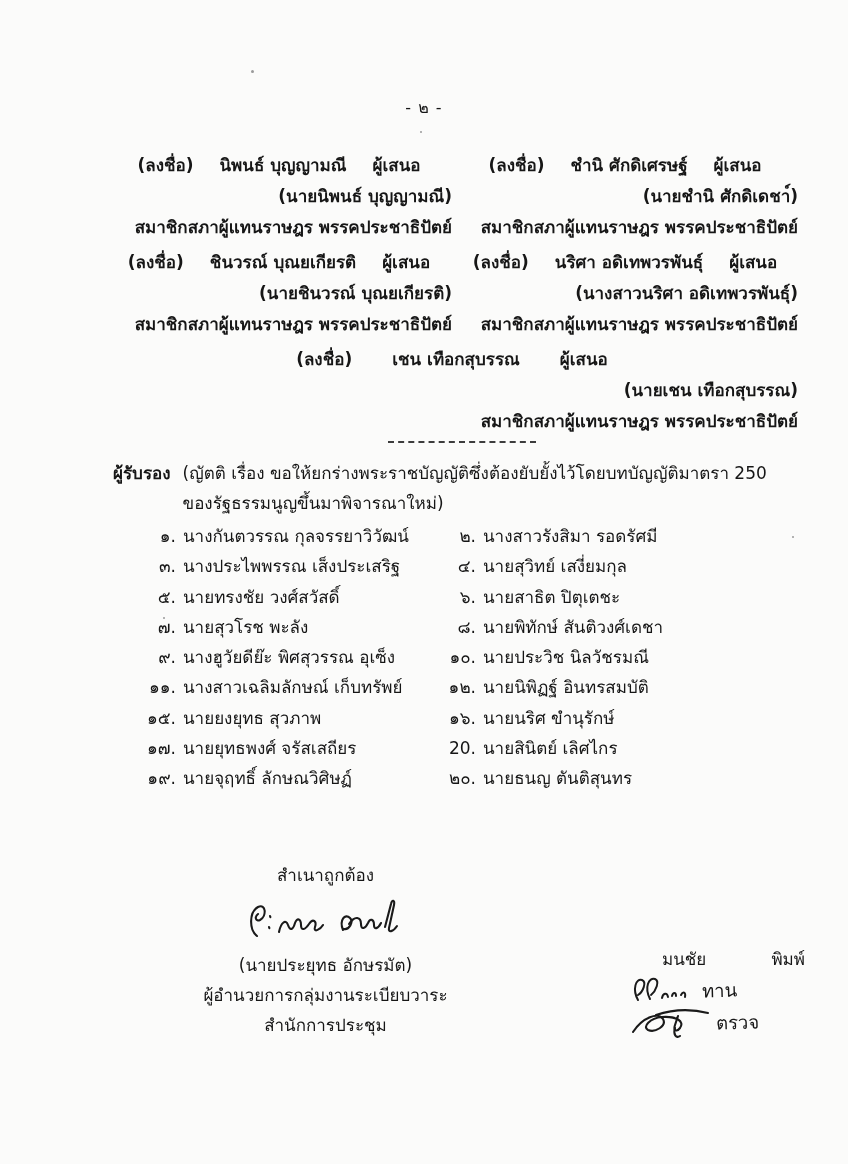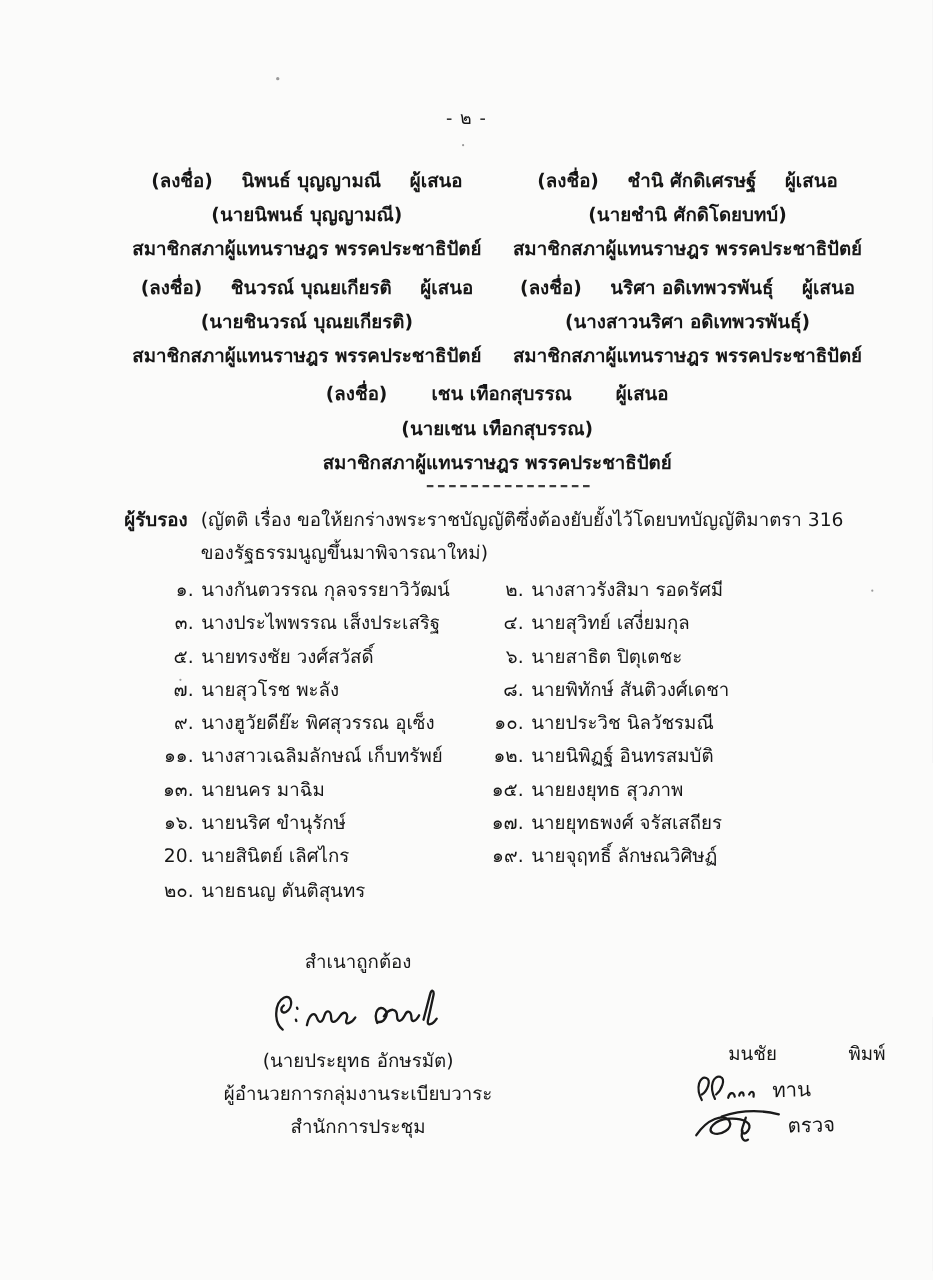--- a/index.html
+++ b/index.html
@@ -20,21 +20,21 @@
     position: absolute; top: 95px; left: 0; width: 100%;
     text-align: center; letter-spacing: 1px; font-size: 16px;
   }
   
   .sig-area { position: absolute; top: 150px; left: 106px; width: 692px; }
   .sig-row { display: flex; margin-bottom: 4px; font-weight: bold; }
   .sig-block { width: 50%; line-height: 31px; }
   .sig-block.full { width: 100%; }
   .sig-line-a { display: flex; justify-content: center; gap: 26px; white-space: nowrap; }
   .sig-block.full .sig-line-a { gap: 40px; }
-  .sig-line-b, .sig-line-c { text-align: center; white-space: nowrap; }
+  .sig-line-b, .sig-line-c { text-align: right; white-space: nowrap; }
   
   .divider {
     position: absolute; top: 441px; left: 388px; width: 148px; height: 0;
     border-top: 2px dashed #3c3c3c;
   }
   
   .endorse { position: absolute; top: 458px; left: 113px; width: 702px; display: flex; gap: 12px; line-height: 30px; }
   .endorse-label { font-weight: bold; white-space: nowrap; text-align: center; }
   .endorse-text div { white-space: nowrap; }
   
@@ -75,21 +75,21 @@
         </div>
         <div class="sig-line-b">(นายนิพนธ์ บุญญามณี)</div>
         <div class="sig-line-c">สมาชิกสภาผู้แทนราษฎร พรรคประชาธิปัตย์</div>
       </div>
       <div class="sig-block">
         <div class="sig-line-a">
           <span>(ลงชื่อ)</span>
           <span>ชำนิ ศักดิเศรษฐ์</span>
           <span>ผู้เสนอ</span>
         </div>
-        <div class="sig-line-b">(นายชำนิ ศักดิโดยบทบ์)</div>
+        <div class="sig-line-b">(นายชำนิ ศักดิเดชา์)</div>
         <div class="sig-line-c">สมาชิกสภาผู้แทนราษฎร พรรคประชาธิปัตย์</div>
       </div>
     </div>
 
     <div class="sig-row">
       <div class="sig-block">
         <div class="sig-line-a">
           <span>(ลงชื่อ)</span>
           <span>ชินวรณ์ บุณยเกียรติ</span>
           <span>ผู้เสนอ</span>
@@ -120,21 +120,21 @@
       </div>
     </div>
 
   </div>
 
   <div class="divider"></div>
 
   <div class="endorse">
     <span class="endorse-label">ผู้รับรอง</span>
     <div class="endorse-text">
-      <div>(ญัตติ เรื่อง ขอให้ยกร่างพระราชบัญญัติซึ่งต้องยับยั้งไว้โดยบทบัญญัติมาตรา 316</div>
+      <div>(ญัตติ เรื่อง ขอให้ยกร่างพระราชบัญญัติซึ่งต้องยับยั้งไว้โดยบทบัญญัติมาตรา 250</div>
       <div>ของรัฐธรรมนูญขึ้นมาพิจารณาใหม่)</div>
     </div>
   </div>
 
   <div class="elist">
     <div class="li">
         <span class="no">๑.</span>
         <span class="nm">นางกันตวรรณ กุลจรรยาวิวัฒน์</span>
       </div>
     <div class="li">
@@ -173,24 +173,20 @@
         <span class="no">๑๐.</span>
         <span class="nm">นายประวิช นิลวัชรมณี</span>
       </div>
     <div class="li">
         <span class="no">๑๑.</span>
         <span class="nm">นางสาวเฉลิมลักษณ์ เก็บทรัพย์</span>
       </div>
     <div class="li">
         <span class="no">๑๒.</span>
         <span class="nm">นายนิพิฏฐ์ อินทรสมบัติ</span>
-      </div>
-    <div class="li">
-        <span class="no">๑๓.</span>
-        <span class="nm">นายนคร มาฉิม</span>
       </div>
     <div class="li">
         <span class="no">๑๕.</span>
         <span class="nm">นายยงยุทธ สุวภาพ</span>
       </div>
     <div class="li">
         <span class="no">๑๖.</span>
         <span class="nm">นายนริศ ขำนุรักษ์</span>
       </div>
     <div class="li">

